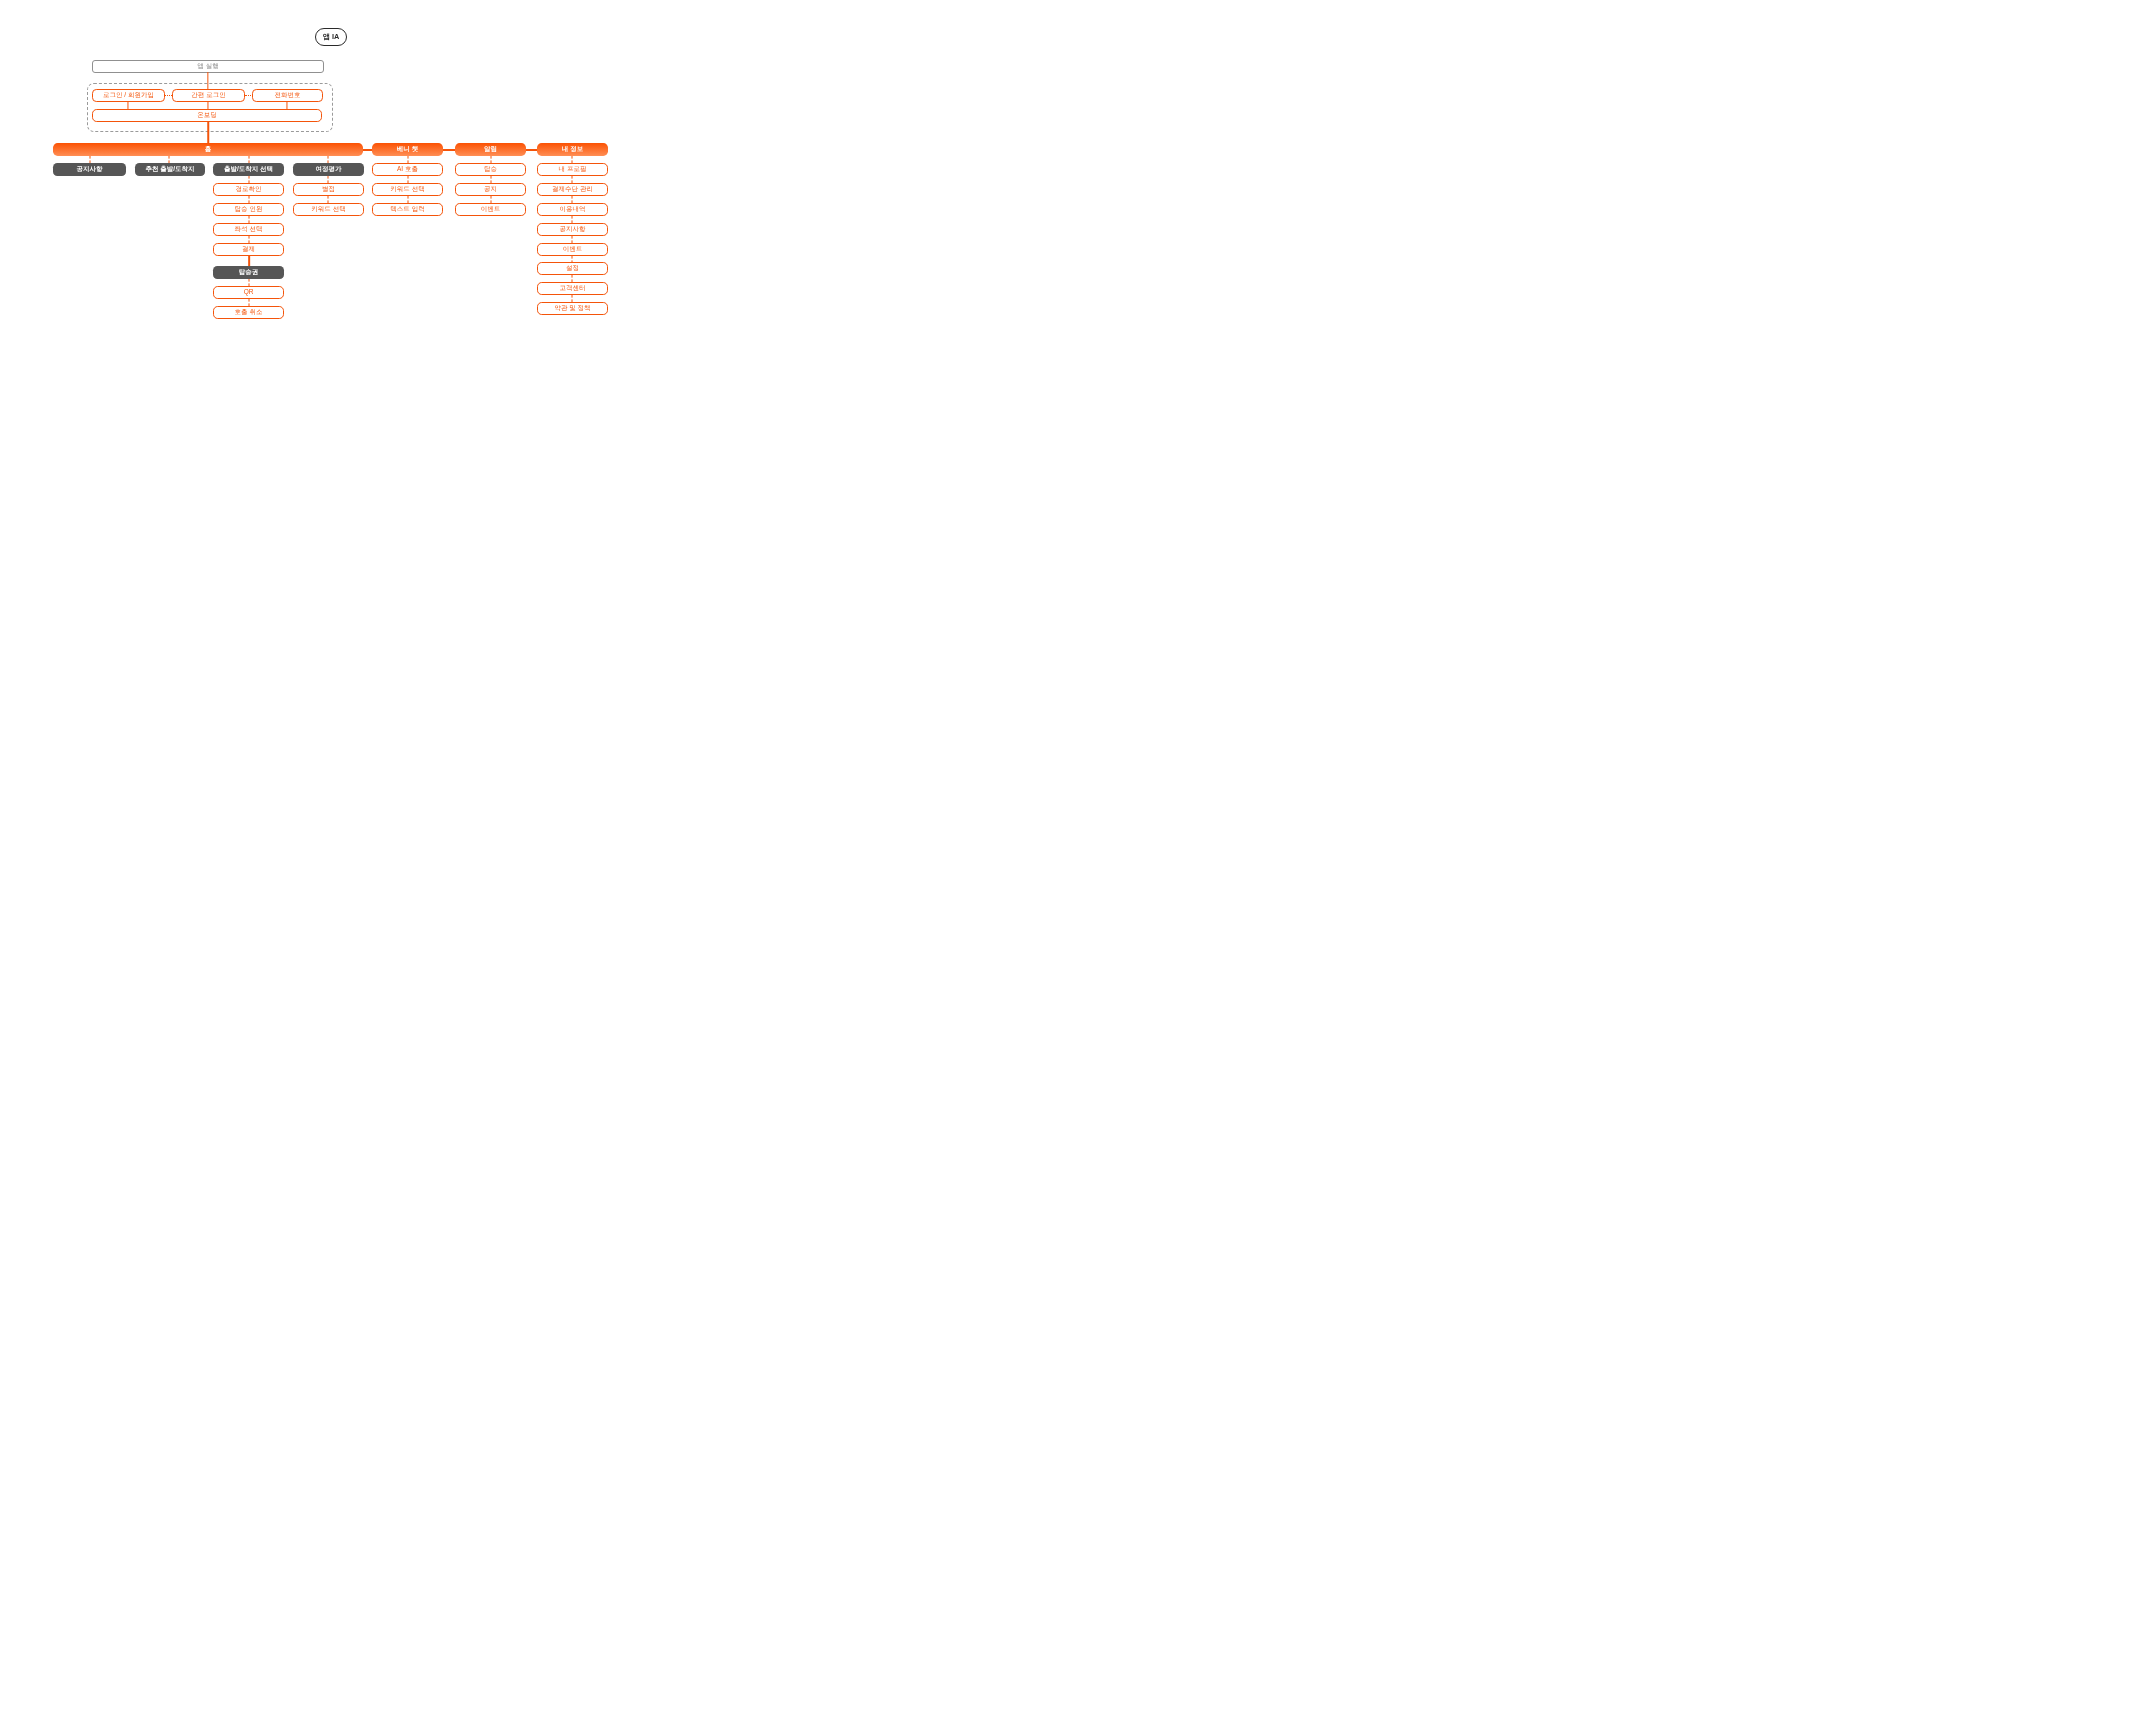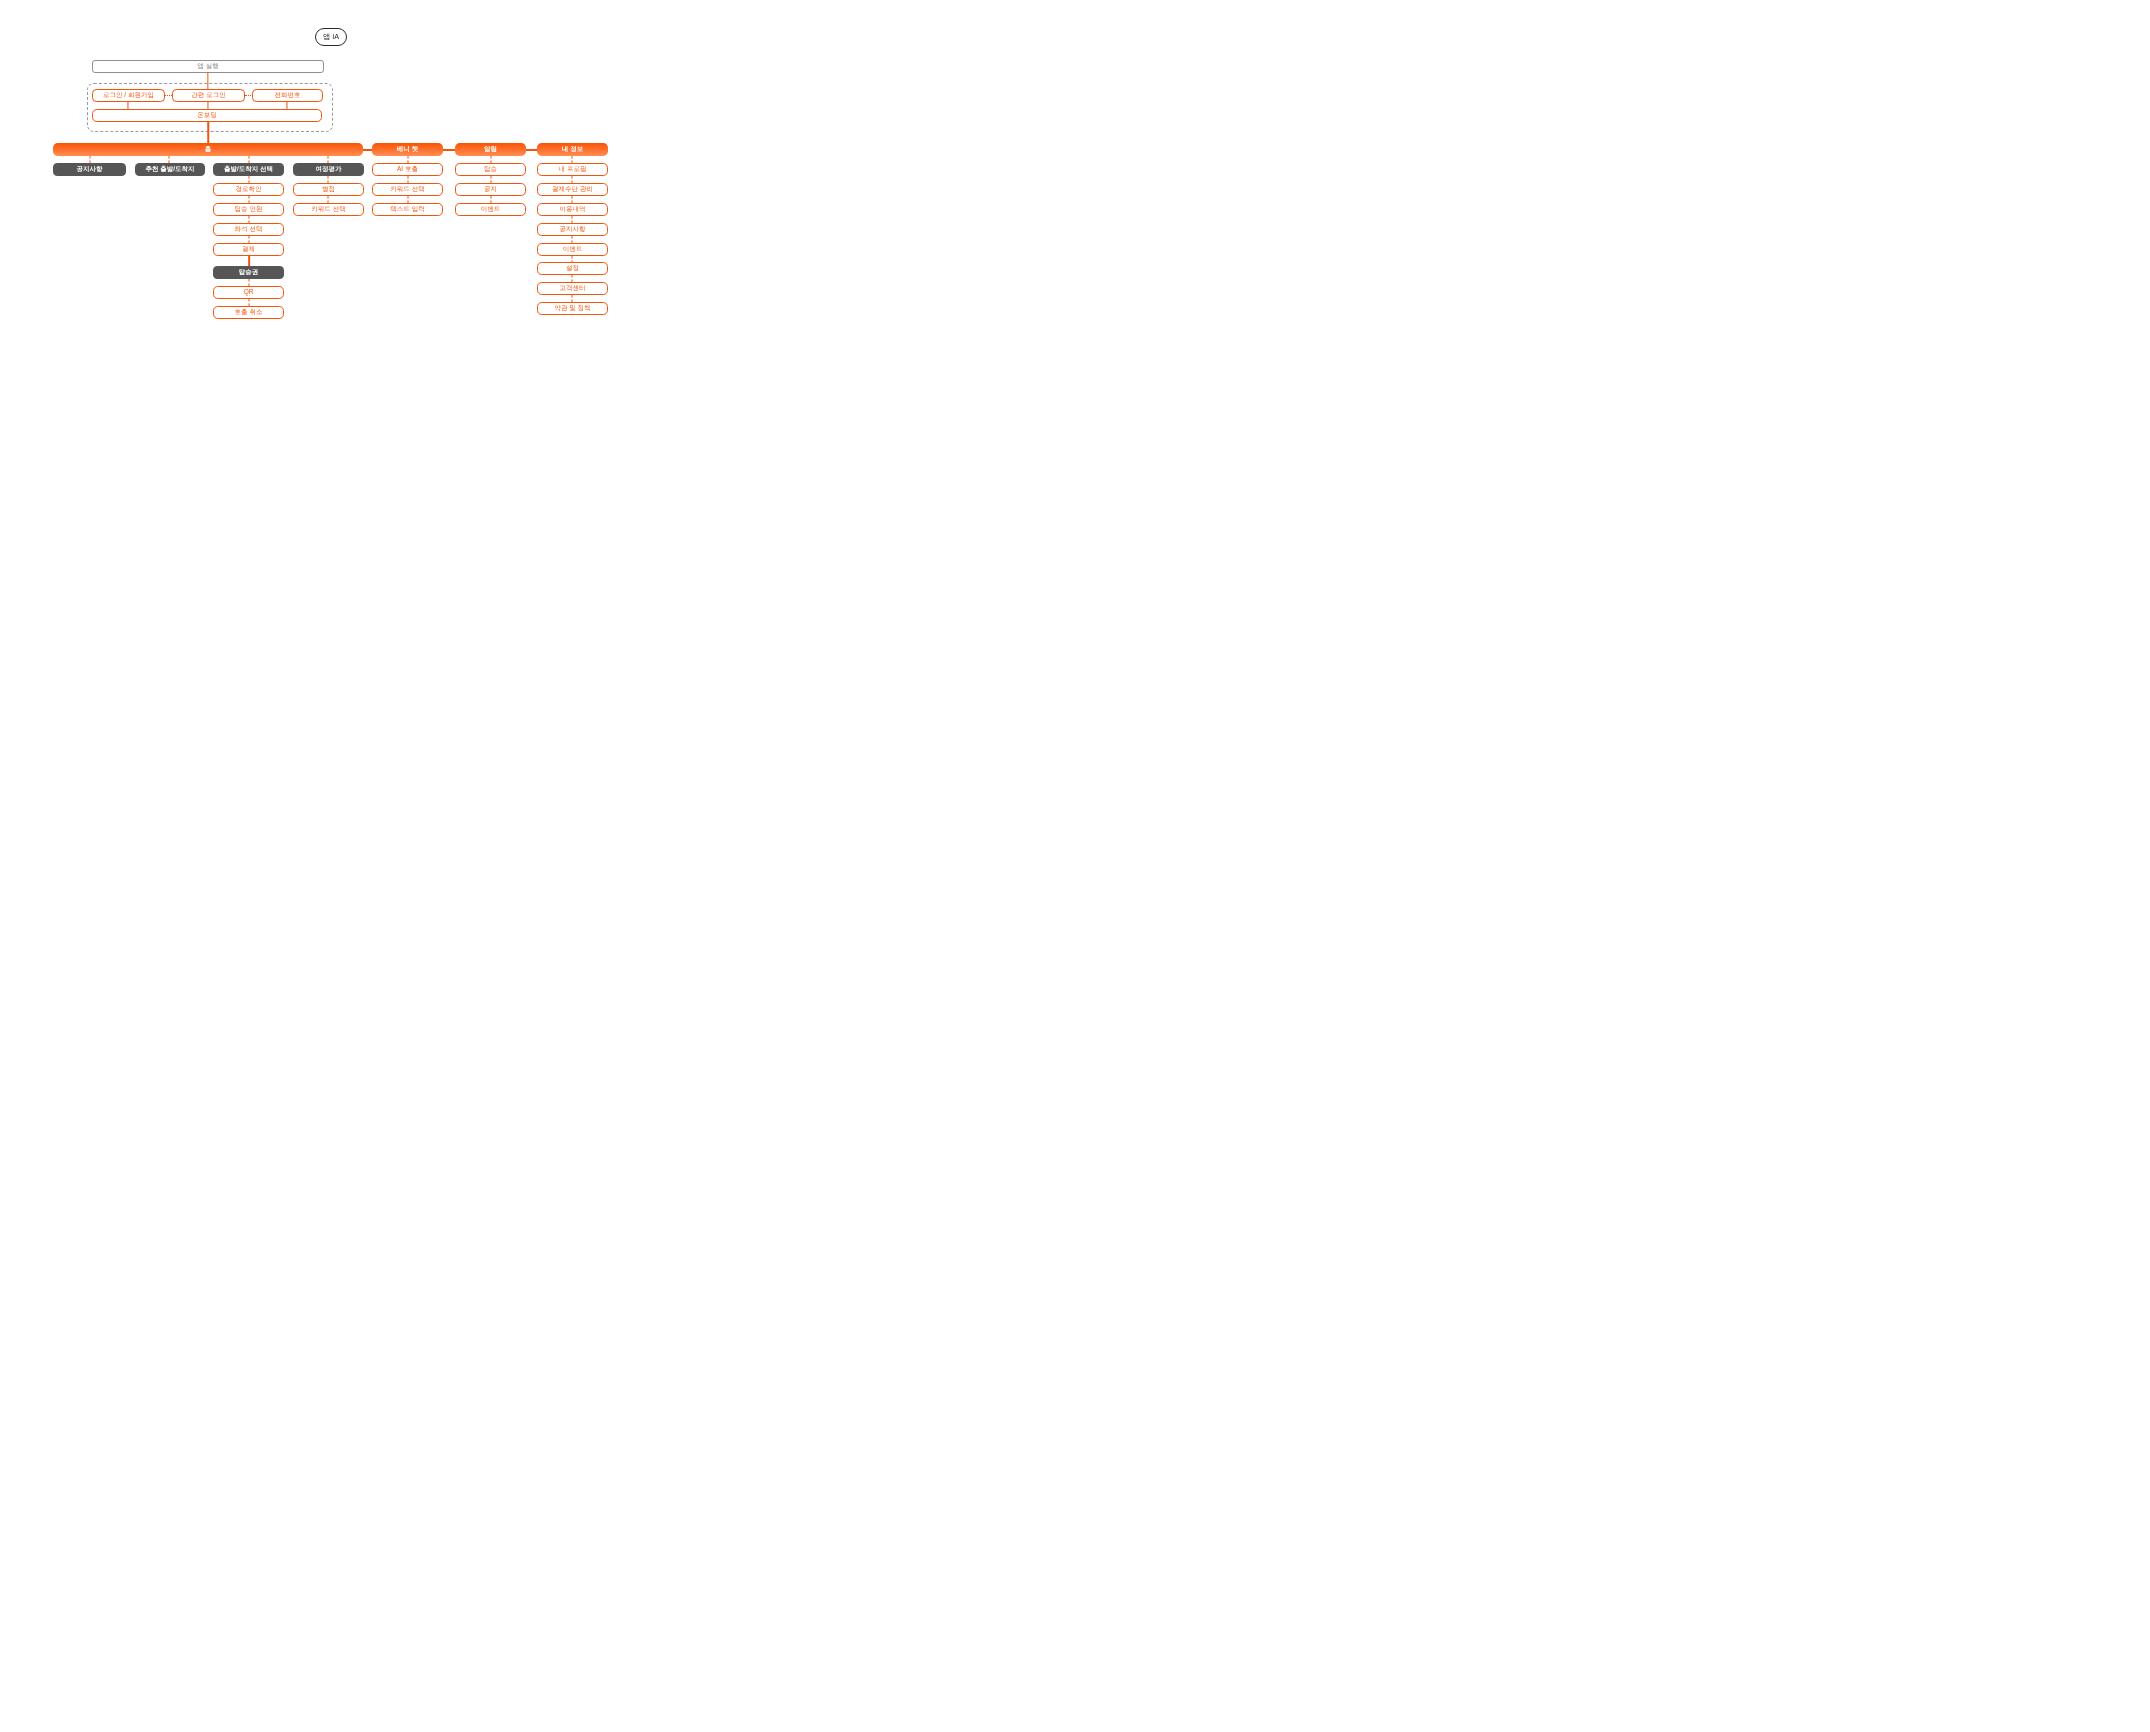--- a/index.html
+++ b/index.html
@@ -20,21 +20,21 @@
        font-size:6.5px;line-height:1;white-space:nowrap;}
   .orange-box{background:#fff;border:0.9px solid var(--accent);color:var(--accent);border-radius:4.7px;}
   .dark-box{background:var(--dark);color:#fff;font-weight:700;border-radius:4.3px;}
   .bar{background:linear-gradient(180deg,var(--grad-top),var(--grad-bot));color:#fff;font-weight:700;border-radius:4.7px;}
 
   .launch-box{position:absolute;height:12.5px;box-sizing:border-box;display:flex;align-items:center;justify-content:center;
        background:#fff;border:0.6px solid var(--gray-border);color:var(--gray-text);border-radius:3px;font-size:6.5px;}
   .auth-container{position:absolute;border:0.9px dashed var(--dash-border);border-radius:6.9px;background:transparent;}
 
   .title-pill{position:absolute;box-sizing:border-box;display:flex;align-items:center;justify-content:center;
-       border:1.3px solid var(--ink);border-radius:9.5px;color:var(--ink);font-weight:400;font-size:7.3px;background:#fff;}
+       border:1.3px solid var(--ink);border-radius:9.5px;color:var(--ink);font-weight:700;font-size:7.3px;background:#fff;}
 
   .vline{position:absolute;width:1.3px;background:var(--accent);transform:translateX(-50%);}
   .vline-thick{position:absolute;width:1.7px;background:var(--accent);transform:translateX(-50%);}
   .vdash{position:absolute;width:0;border-left:0.9px dashed var(--accent);transform:translateX(-50%);}
   .hconn{position:absolute;height:2.2px;background:var(--accent);}
   .hdot{position:absolute;height:0;border-top:1.3px dotted var(--accent);}
 </style>
 </head>
 <body>
 

